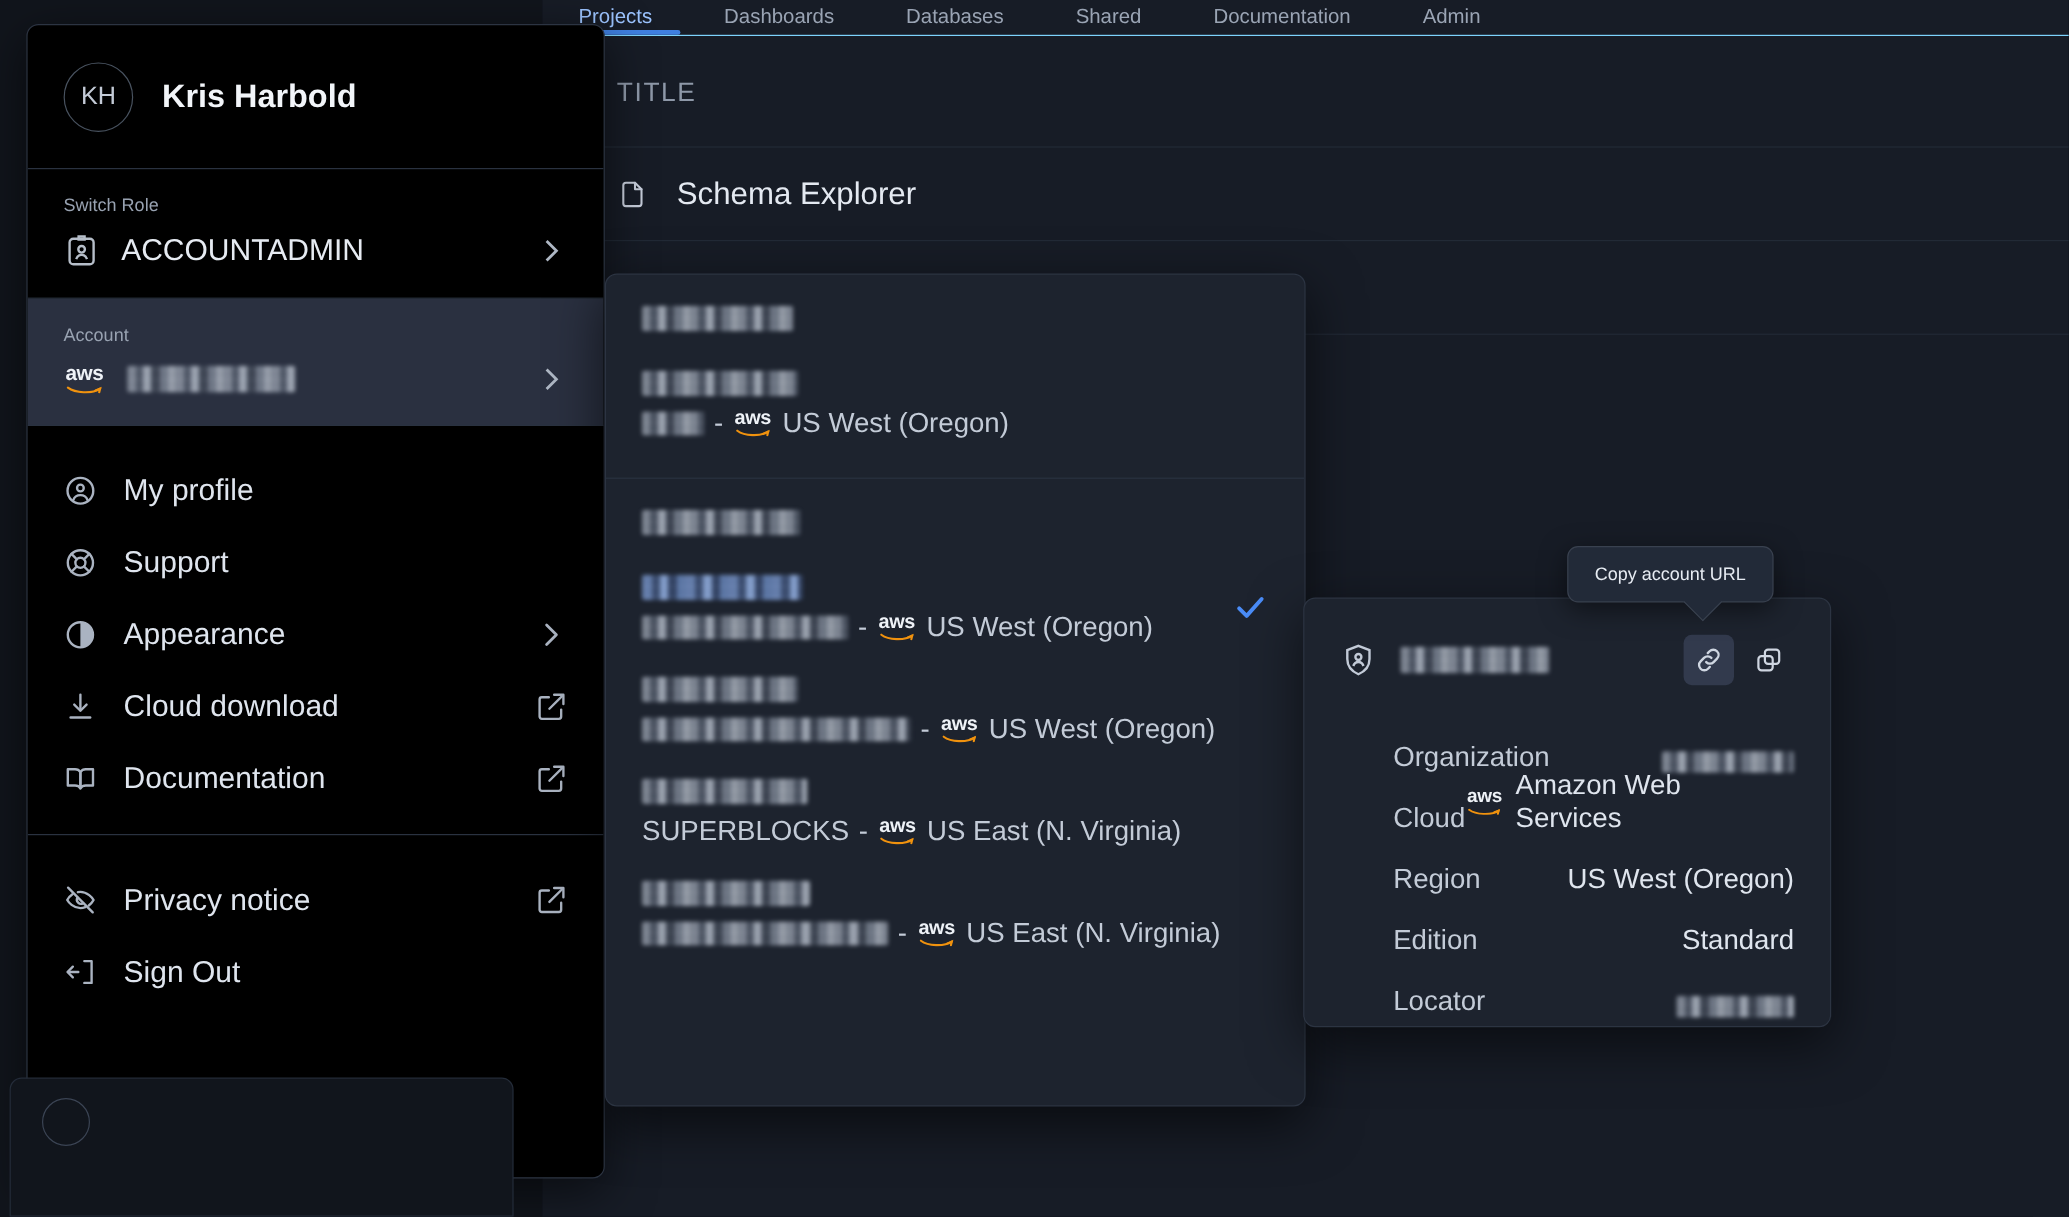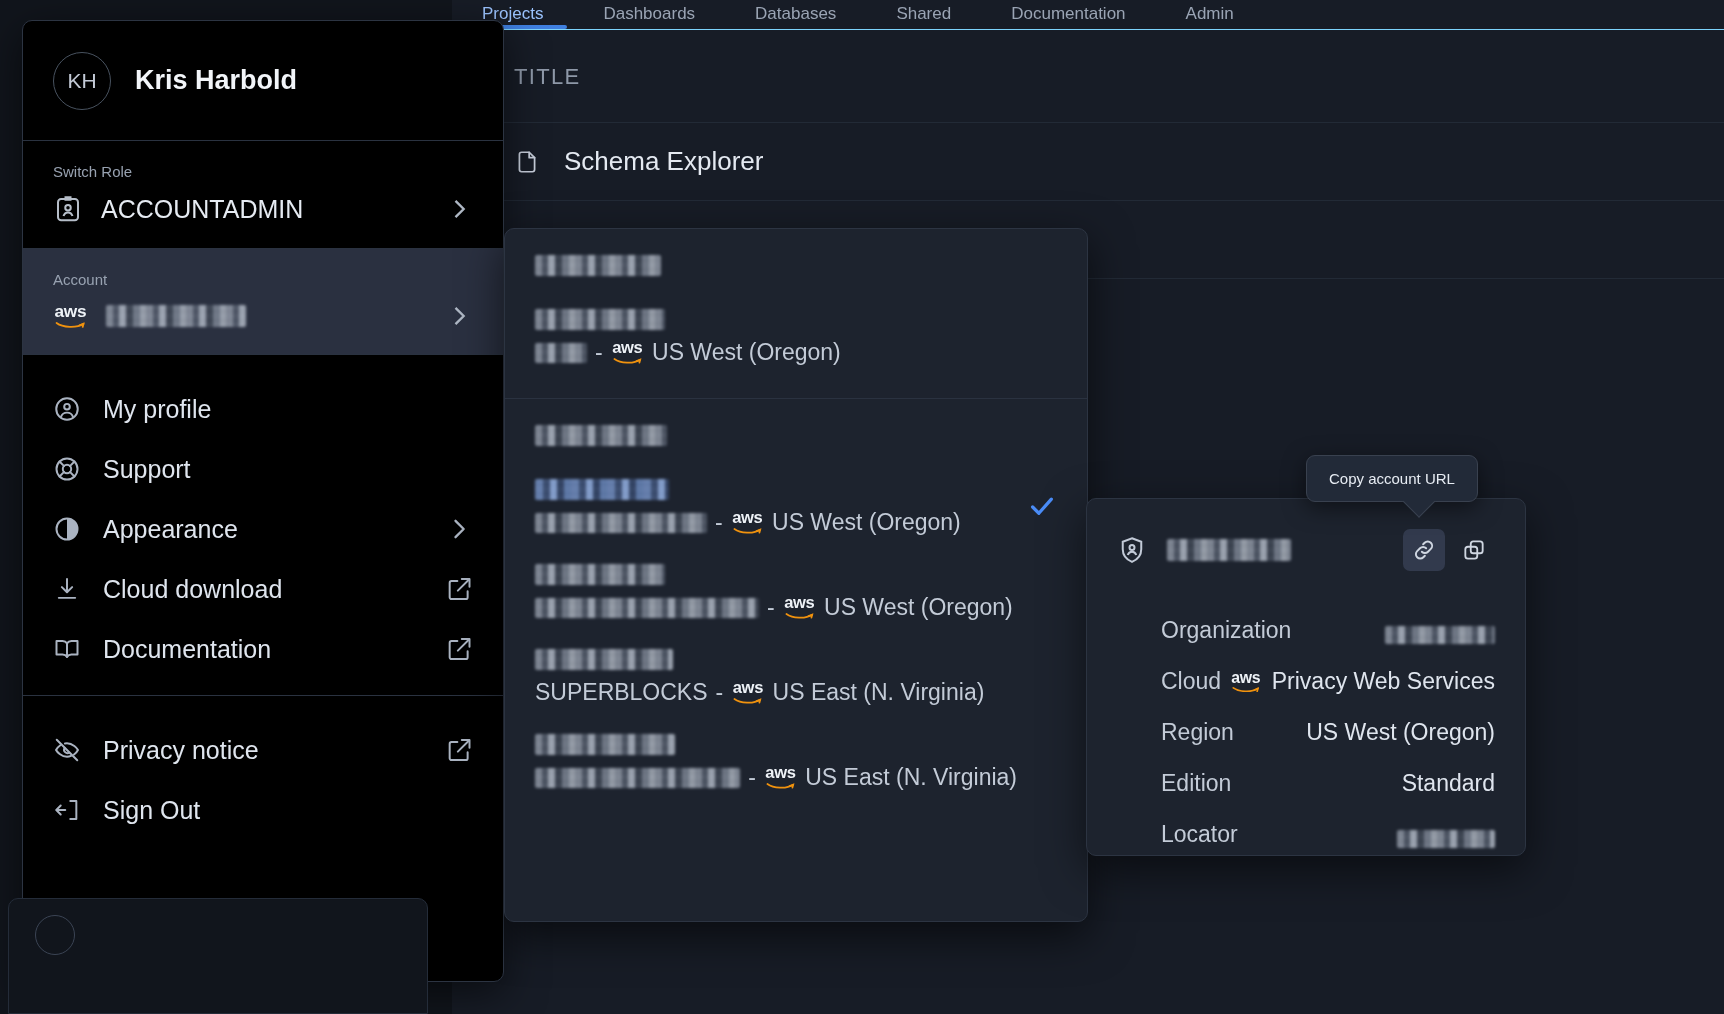--- a/index.html
+++ b/index.html
@@ -532,21 +532,21 @@
         <div class="dc-row">
           <span class="dc-key">Cloud</span>
           <span class="dc-val">
             <span class="aws" style="font-size:22px">
               <span class="aws-word">aws</span>
               <svg class="aws-swoosh" viewBox="0 0 40 10" fill="none" stroke="currentColor" stroke-width="2.4" stroke-linecap="round">
                 <path d="M2 4c8 6 26 7 35 1"></path>
                 <path d="M32 7l5-2-1 4"></path>
               </svg>
             </span>
-            <span>Privacy Web Services</span>
+            <span>Amazon Web Services</span>
           </span>
         </div>
         <div class="dc-row">
           <span class="dc-key">Region</span>
           <span class="dc-val">
             <span>US West (Oregon)</span>
           </span>
         </div>
         <div class="dc-row">
           <span class="dc-key">Edition</span>

